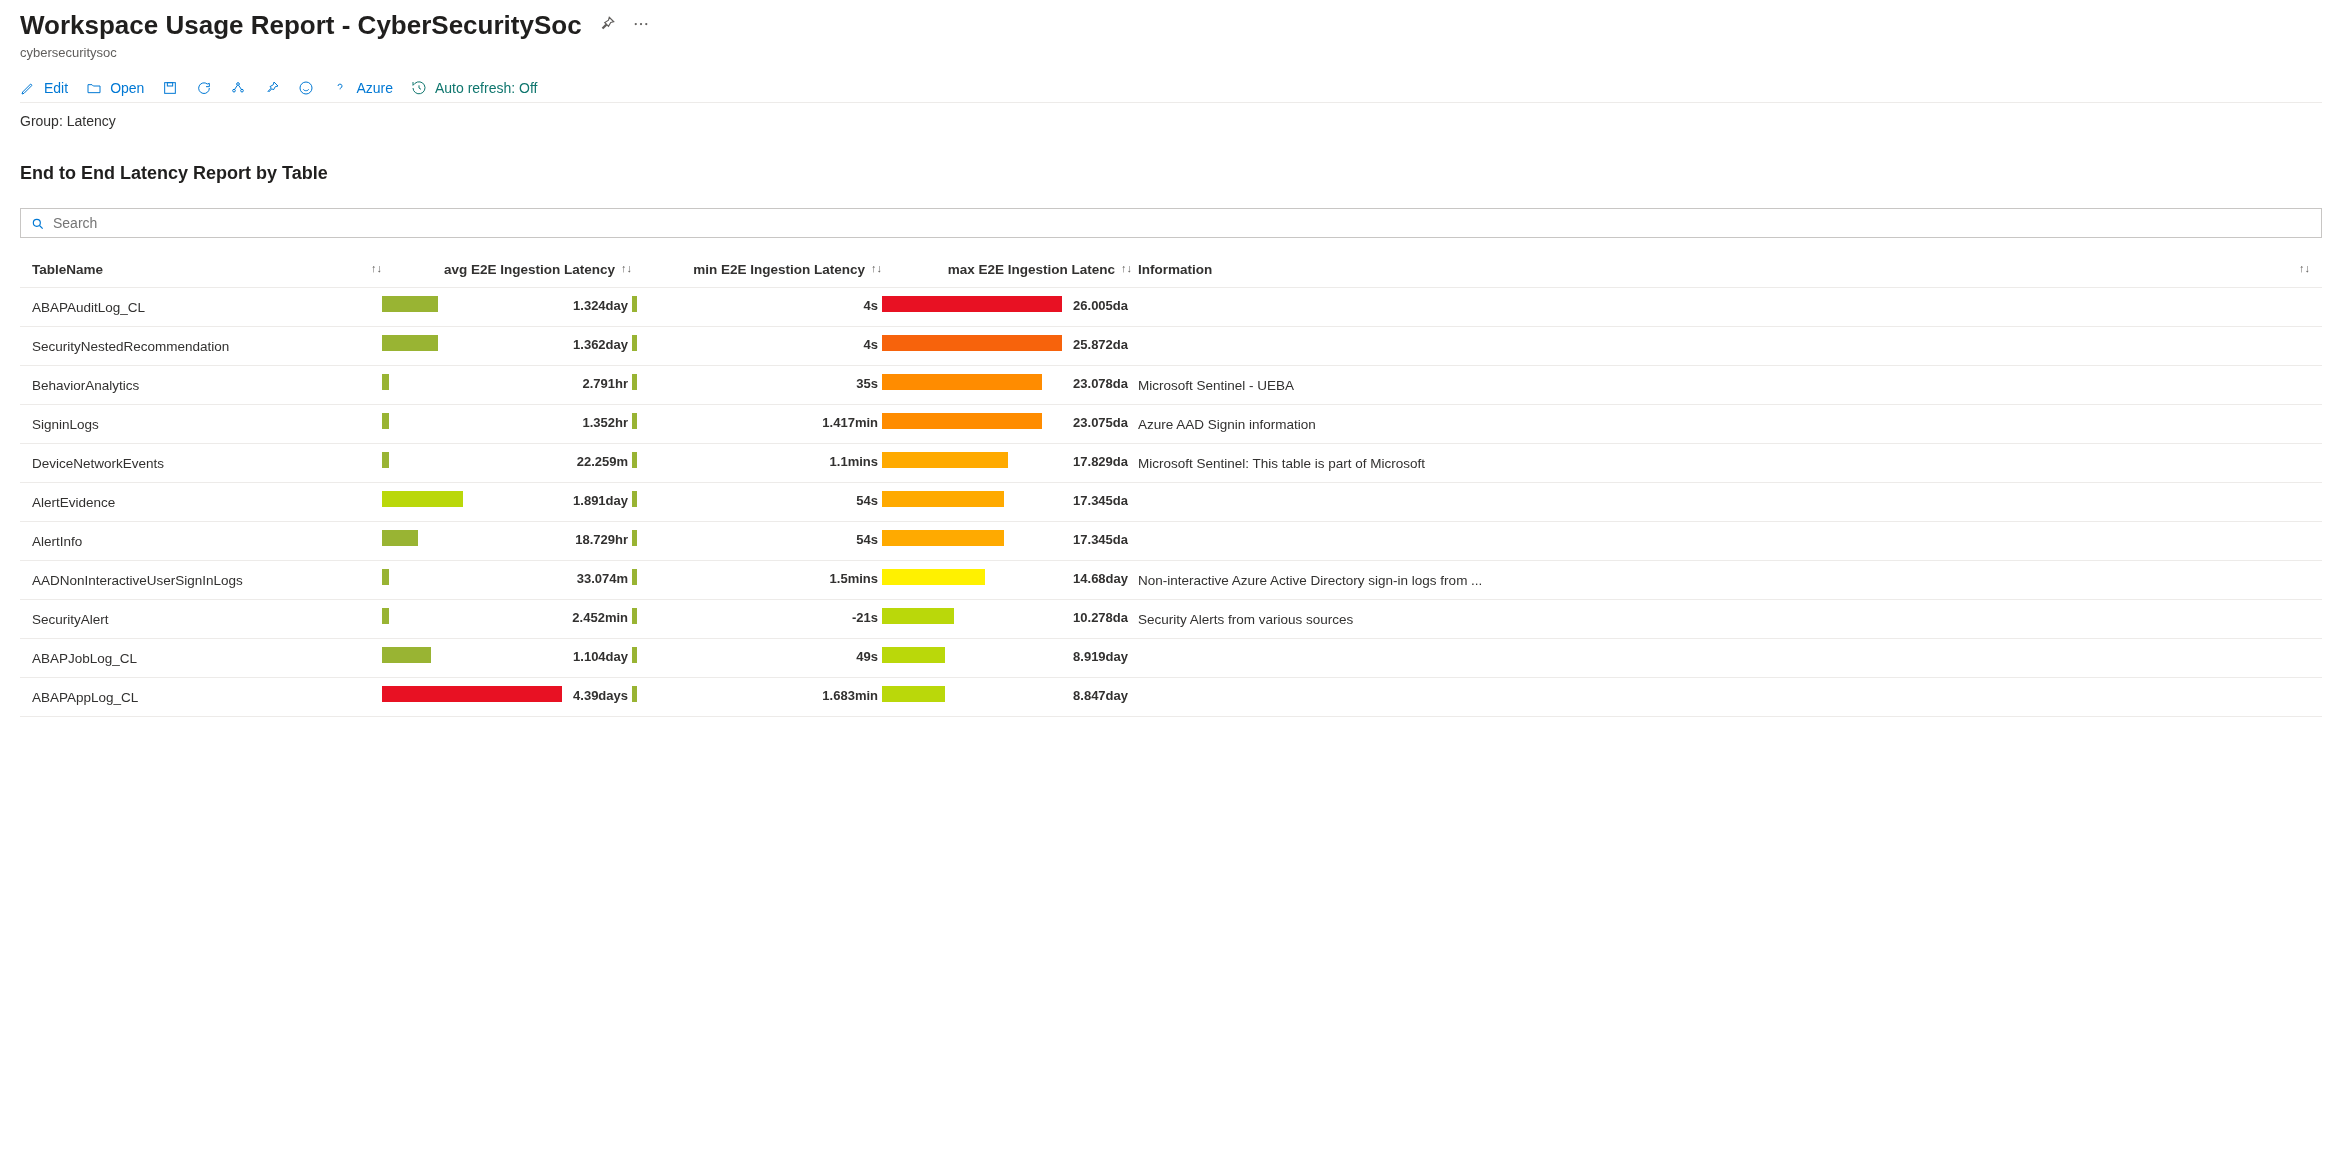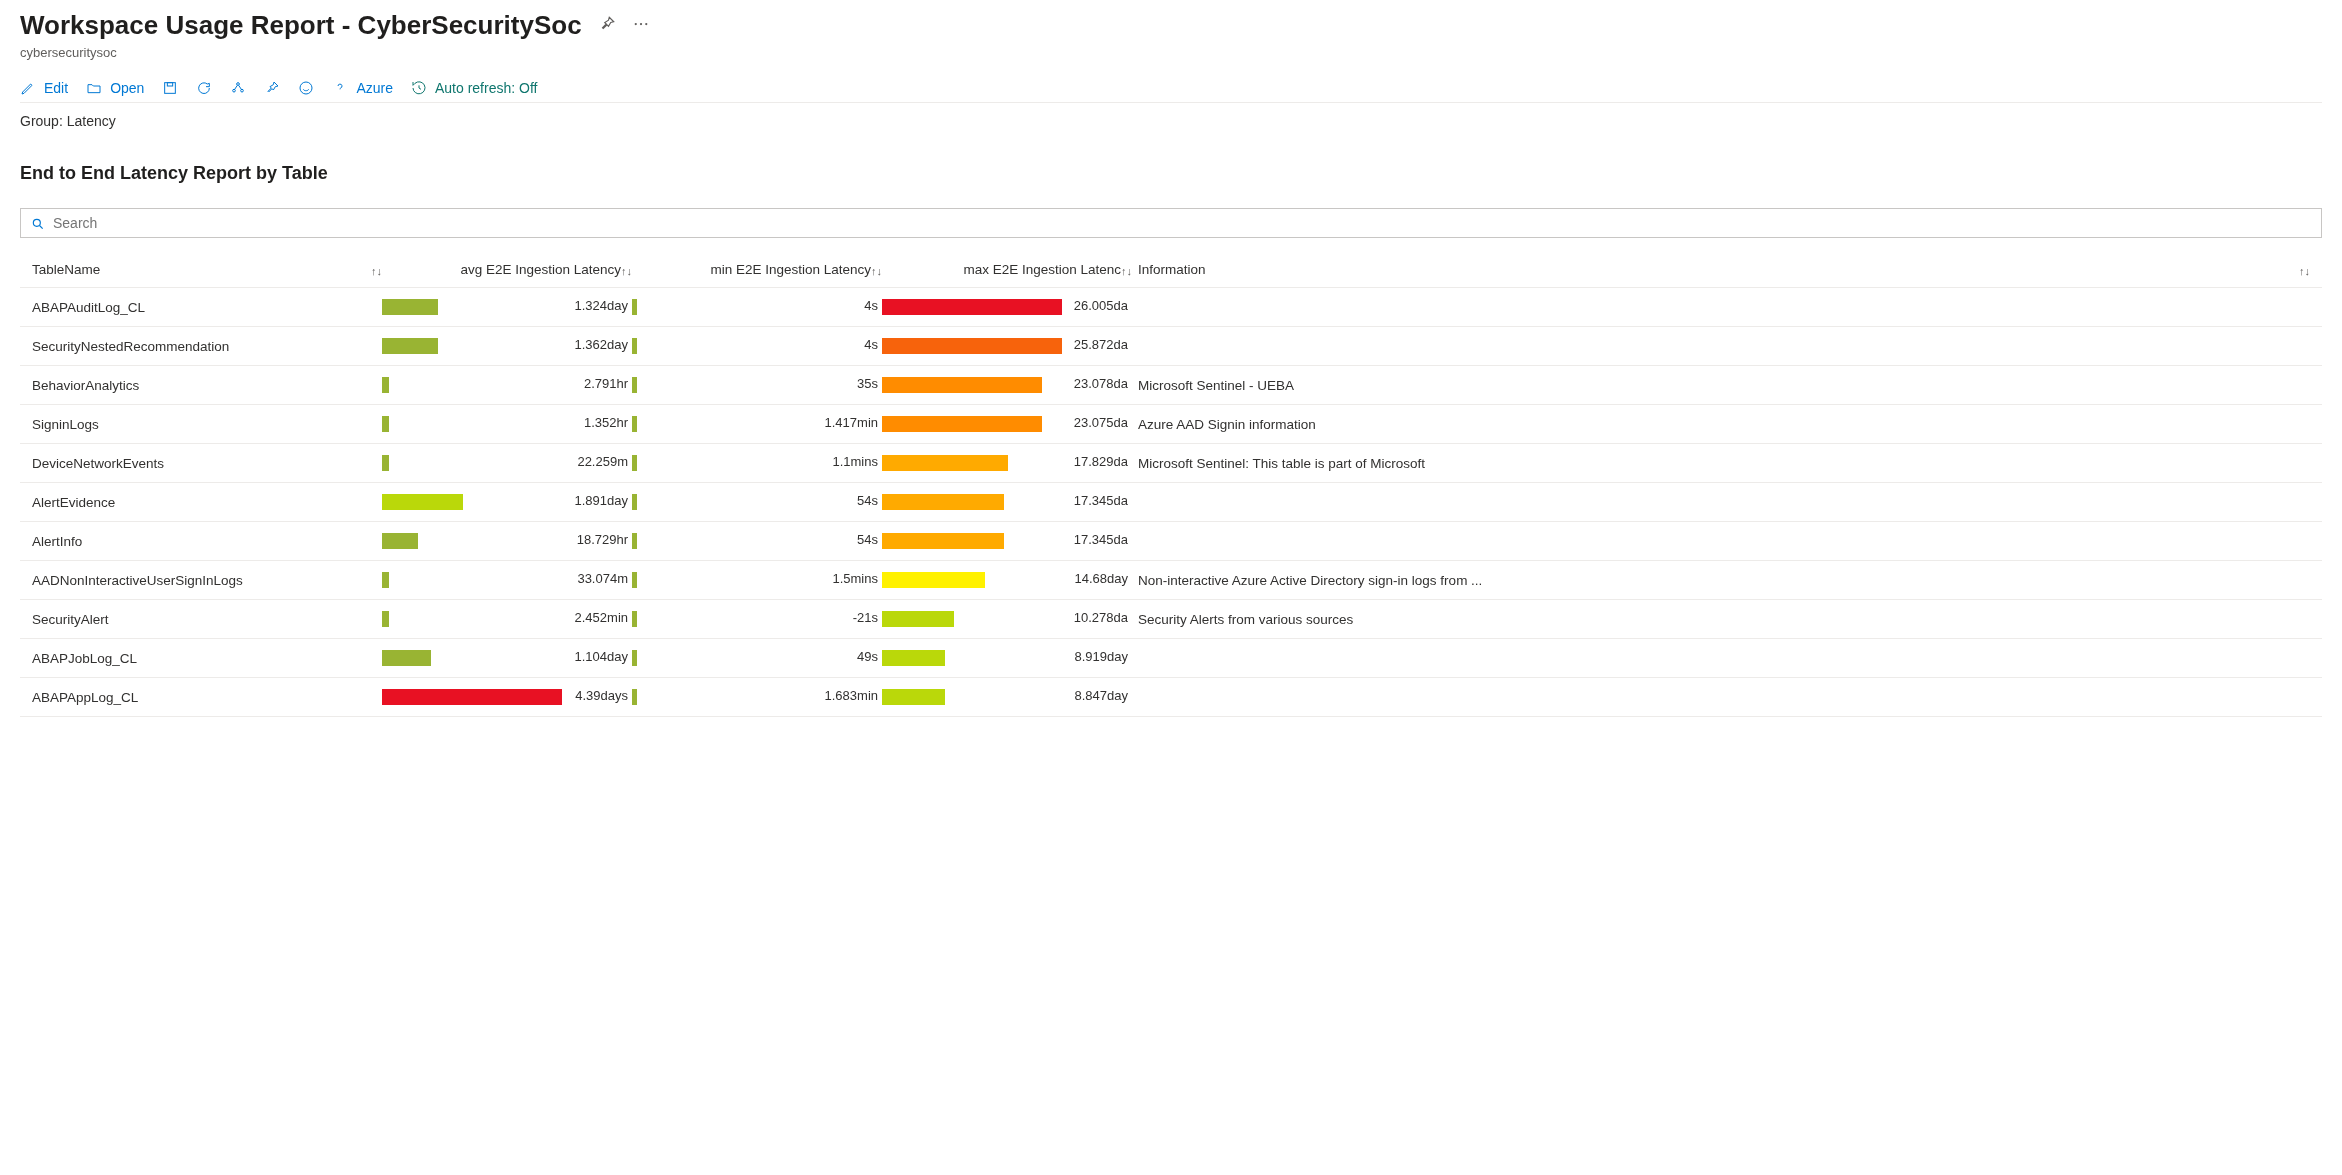--- a/index.html
+++ b/index.html
@@ -12,25 +12,25 @@
   .tb-item { display: flex; align-items: center; gap: 8px; color: #0078d4; cursor: pointer; font-size: 14px; }
   .tb-item.black { color: #0f766e; }
   .tb-item svg { width: 16px; height: 16px; }
   .group-label { font-size: 14px; color: #323130; margin-top: 10px; }
   .report-title { font-size: 18px; font-weight: 700; margin-top: 34px; color: #201f1e; }
   .search-box { display:flex; align-items:flex-end; gap:8px; margin-top:24px; border:1px solid #c8c6c4; padding:6px 10px; color:#605e5c; }
   .search-box input { border:none; outline:none; flex:1; font-size:14px; color:#323130; }
   .grid { margin-top: 14px; }
   .hdr-row, .data-row { display:grid; grid-template-columns: 350px 250px 250px 250px 1fr; align-items:center; border-bottom:1px solid #edebe9; }
   .hdr-row { padding: 10px 12px; font-size:13.5px; color:#323130; }
-  .hdr-cell { display:flex; align-items:flex-end; gap:0; justify-content:flex-start; }
+  .hdr-cell { display:flex; align-items:flex-start; gap:6px; justify-content:flex-start;font-weight:bold; }
   .hdr-cell.right { justify-content:flex-end; }
   .sort-icon { font-size:11px; color:#605e5c; }
   .data-row { padding: 8px 12px; font-size:13.5px; }
-  .barcell { display:flex; align-items:center; gap:0; position:relative; height:22px; }
+  .barcell { display:flex; align-items:flex-start; gap:0; position:relative; height:22px;font-weight:bold; }
   .bar { height:16px; }
   .barlabel { position:absolute; right:4px; top:2px; font-size:13px; color:#323130; white-space:nowrap; }
   .info-cell { overflow:hidden; white-space:nowrap; text-overflow:ellipsis; padding-left:6px; }
   .pin-icon, .more-icon { color:#605e5c; cursor:pointer; }
 </style>
 </head>
 <body>
 
 <div class="page">
   <div class="title-row">

